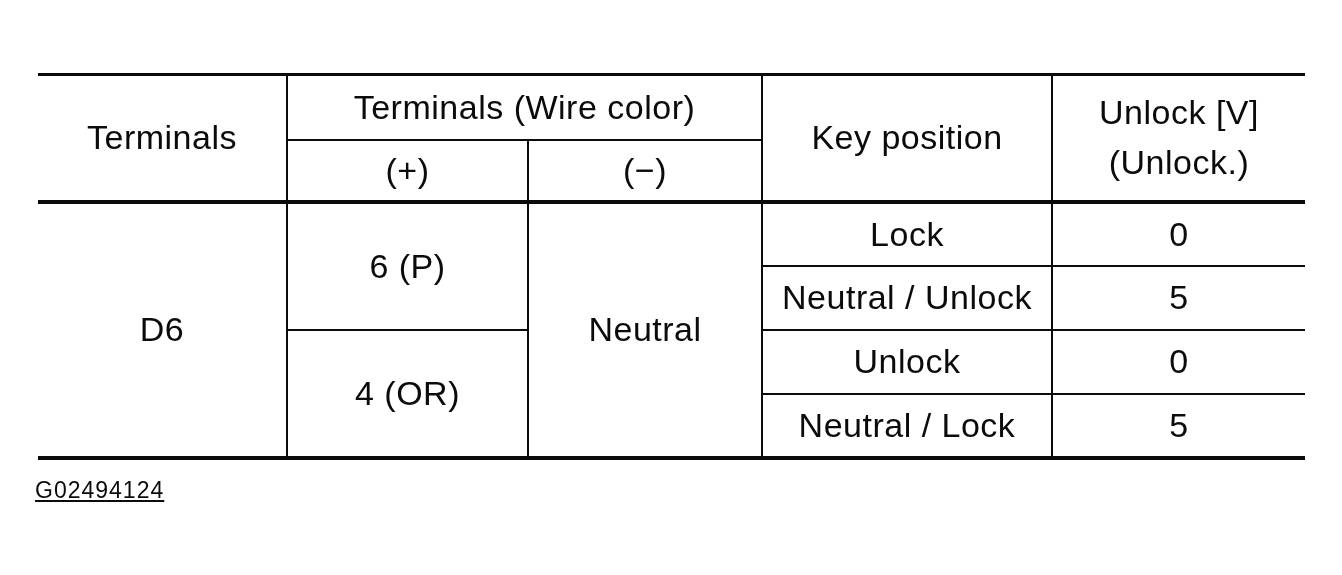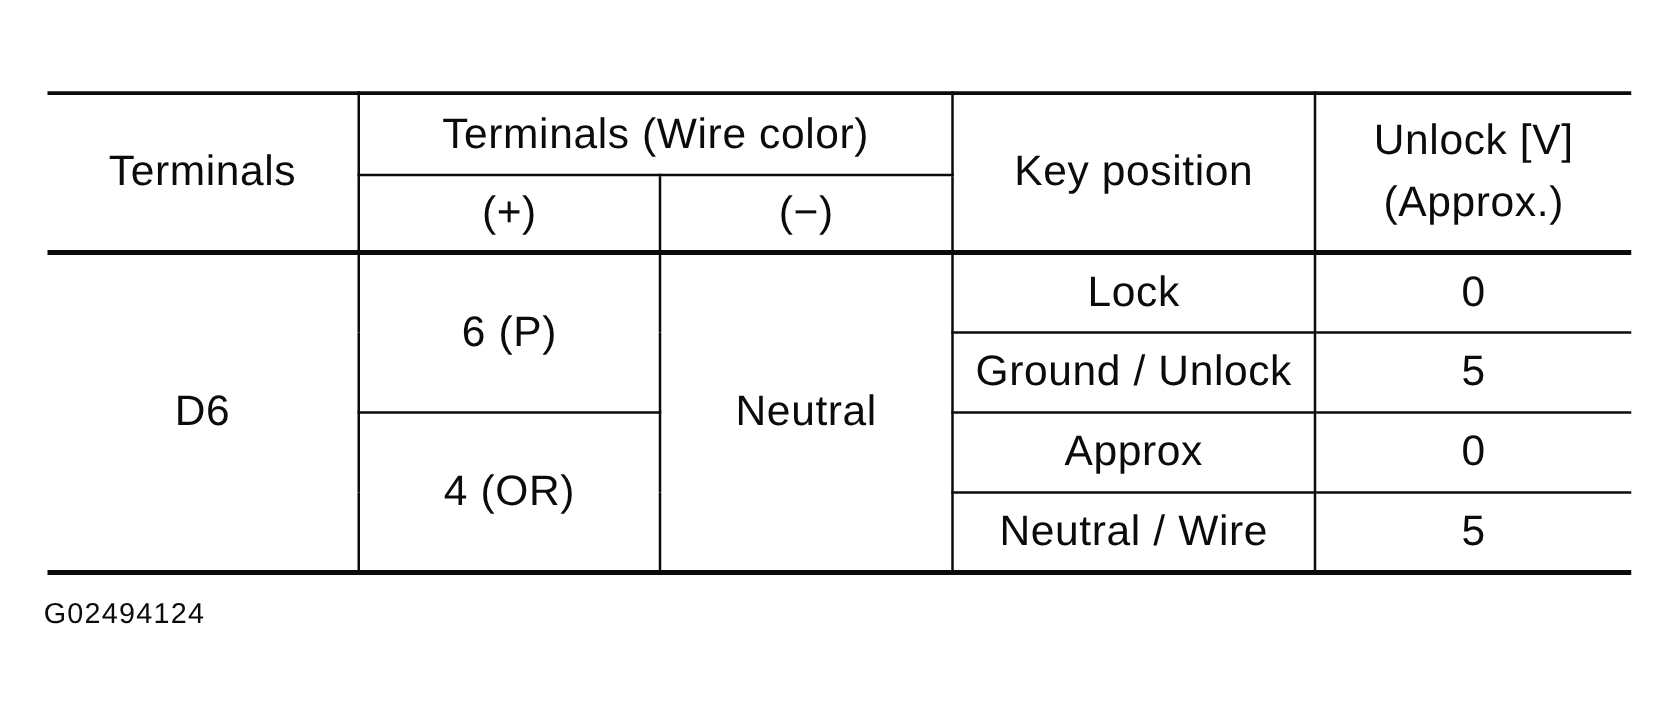--- a/index.html
+++ b/index.html
@@ -38,20 +38,21 @@
   .row-h2 { height: 62px; }
   .row-body { height: 64px; }
   .two-line { line-height: 1.45; }
   .caption {
     position: absolute;
     left: 35px;
     top: 477px;
     font-size: 23px;
     letter-spacing: 1px;
     color: #0b0b0b;
+    text-decoration: underline;
   }
 </style>
 </head>
 <body>
 
 <table class="spec-table">
   <colgroup>
     <col style="width:249px">
     <col style="width:241px">
     <col style="width:234px">
@@ -59,46 +60,46 @@
     <col style="width:253px">
   </colgroup>
   <thead>
     <tr class="row-h1">
       <th rowspan="2">Terminals</th>
       <th colspan="2">Terminals (Wire color)</th>
       <th rowspan="2">Key position</th>
       <th rowspan="2">
         <div class="two-line">
           <span>Unlock [V]</span><br>
-          <span>(Approx.)</span>
+          <span>(Unlock.)</span>
         </div>
       </th>
     </tr>
     <tr class="row-h2">
       <th>(+)</th>
       <th>(−)</th>
     </tr>
   </thead>
   <tbody>
     <tr class="row-body">
       <td rowspan="4">D6</td>
       <td rowspan="2">6 (P)</td>
       <td rowspan="4">Neutral</td>
       <td>Lock</td>
       <td>0</td>
     </tr>
     <tr class="row-body">
-      <td>Ground / Unlock</td>
+      <td>Neutral / Unlock</td>
       <td>5</td>
     </tr>
     <tr class="row-body">
       <td rowspan="2">4 (OR)</td>
-      <td>Approx</td>
+      <td>Unlock</td>
       <td>0</td>
     </tr>
     <tr class="row-body">
-      <td>Neutral / Wire</td>
+      <td>Neutral / Lock</td>
       <td>5</td>
     </tr>
   </tbody>
 </table>
 
 <div class="caption">G02494124</div>
 
 </body></html>

